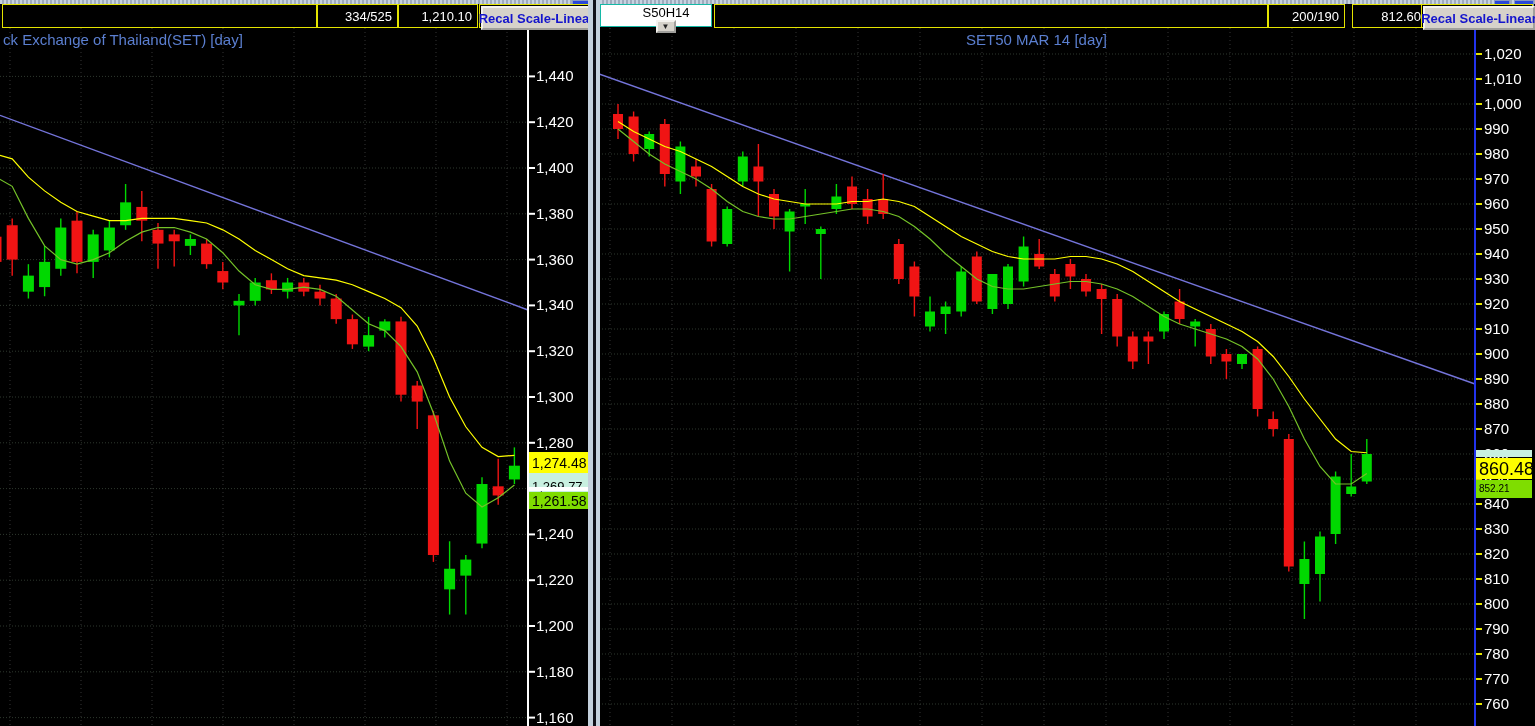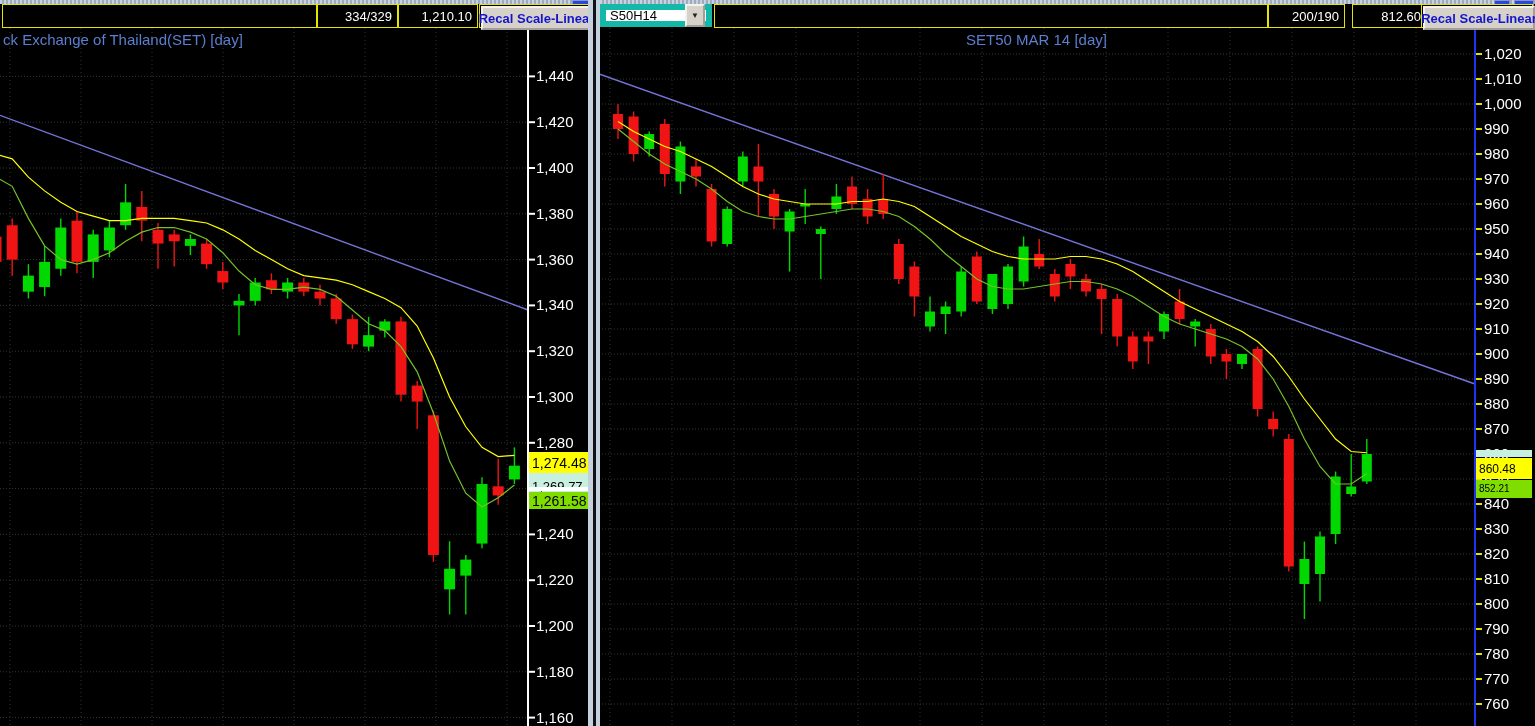--- a/index.html
+++ b/index.html
@@ -6,22 +6,22 @@
   #stage{position:relative;width:1535px;height:726px;background:#000;overflow:hidden;
          font-family:"Liberation Sans",sans-serif;}
   .abs{position:absolute;box-sizing:border-box;}
   .topstrip{background:#aeb9c9;background-image:repeating-linear-gradient(90deg,#c7d2e0 0 2px,#9fabbd 2px 4px);}
   .field{background:#000;border:1px solid #e4e400;color:#fff;font-size:13px;
          display:flex;align-items:center;justify-content:flex-end;padding:0 5px;height:24px;top:4px;}
   .btnbox{border:1px solid #e4e400;background:#000;padding:1px;height:24px;top:4px;}
   .btn{width:100%;height:100%;background:#d6d2ca;border:2px outset #f4f2ee;
        color:#1414cc;font-weight:bold;font-size:13px;display:flex;align-items:center;justify-content:center;
        white-space:nowrap;cursor:pointer;}
-  .dropdown{background:#fff;border:6px solid #14b8a6;height:23px;top:4px;display:flex;align-items:center;
-            color:#000;font-size:13px;padding-left:4px;justify-content:space-between;}
+  .dropdown{background:#fff;border:1px solid #14b8a6;height:23px;top:4px;display:flex;align-items:center;
+            color:#000;font-size:13px;padding-left:20px;justify-content:space-between;flex-direction:column;}
   .droparrow{width:16px;height:19px;background:#d6d2ca;border:2px outset #f4f2ee;display:flex;
              align-items:center;justify-content:center;font-size:8px;color:#222;margin-right:1px;}
   .charttitle{color:#5b7fd0;font-size:15px;white-space:nowrap;}
   .pricetag{color:#000;font-size:13px;line-height:1;display:flex;align-items:center;padding-left:3px;
             overflow:hidden;white-space:nowrap;}
   .divider{background:#c4d0dc;}
   .winbtn{background:#2a48d8;border:1px solid #8898c8;}
   #annotation{color:#fff;font-size:54px;font-style:italic;letter-spacing:1px;white-space:nowrap;
               font-family:"DejaVu Sans",sans-serif;text-shadow:1px 1px 0 #223;}
 </style>
@@ -370,21 +370,21 @@
         <text x="1484" y="684" fill="#ffffff" font-size="15" font-family="Liberation Sans, sans-serif">770</text>
         <line x1="1476" y1="704" x2="1482" y2="704" stroke="#e4e400" stroke-width="2"></line>
         <text x="1484" y="709" fill="#ffffff" font-size="15" font-family="Liberation Sans, sans-serif">760</text>
       </g>
     </svg>
 
   <div class="abs topstrip" style="left:0;top:0;width:592px;height:4px;"></div>
   <div class="abs winbtn" style="left:572px;top:0;width:18px;height:6px;"></div>
 
   <div class="abs field" style="left:2px;width:315px;"></div>
-  <div class="abs field" style="left:317px;width:81px;">334/329</div>
+  <div class="abs field" style="left:317px;width:81px;">334/525</div>
   <div class="abs field" style="left:398px;width:80px;">1,210.10</div>
   <div class="abs btnbox" style="left:479px;width:111px;">
     <div class="btn">Recal Scale-Linear</div>
   </div>
 
   <div class="abs charttitle" style="left:3px;top:31px;">ck Exchange of Thailand(SET) [day]</div>
 
   <div class="abs pricetag" style="left:529px;top:452px;width:62px;height:21px;background:#ffff00;font-size:14px;">1,274.48</div>
   <div class="abs pricetag" style="left:529px;top:473px;width:62px;height:27px;background:#c8f0e0;">1,269.77</div>
   <div class="abs" style="left:529px;top:487px;width:62px;height:4px;background:#ffffff;"></div>
@@ -405,16 +405,16 @@
   <div class="abs field" style="left:714px;width:554px;"></div>
   <div class="abs field" style="left:1268px;width:77px;">200/190</div>
   <div class="abs field" style="left:1352px;width:75px;">812.60</div>
   <div class="abs btnbox" style="left:1421px;width:112px;">
     <div class="btn">Recal Scale-Linear</div>
   </div>
 
   <div class="abs charttitle" style="left:966px;top:31px;">SET50 MAR 14  [day]</div>
 
   <div class="abs" style="left:1476px;top:450px;width:56px;height:7px;background:#c8f0e0;"></div>
-  <div class="abs pricetag" style="left:1476px;top:458px;width:56px;height:21px;background:#ffff00;font-size:12px;">860.48</div>
+  <div class="abs pricetag" style="left:1476px;top:458px;width:56px;height:21px;background:#ffff00;font-size:18px;">860.48</div>
   <div class="abs pricetag" style="left:1476px;top:480px;width:56px;height:18px;background:#7fdd00;font-size:10px;">852.21</div>
 
 </div>
 
 </body></html>

